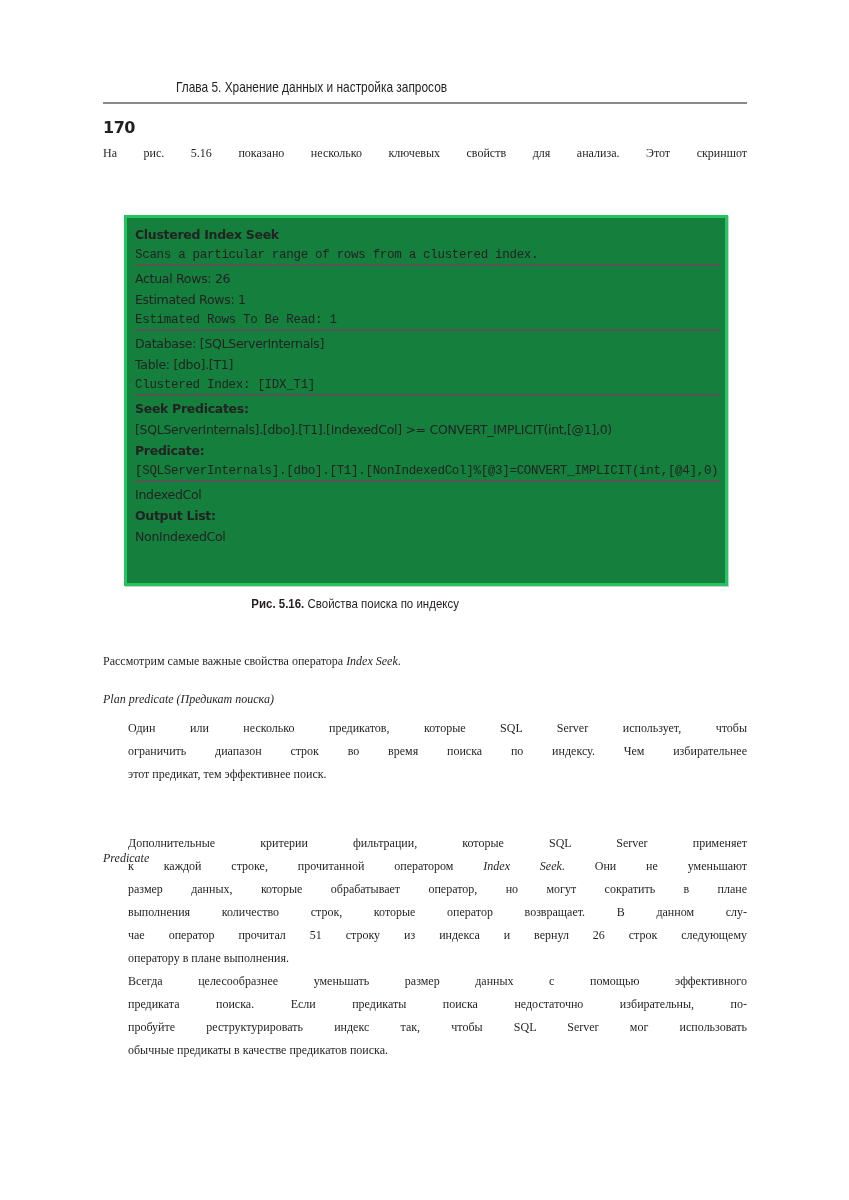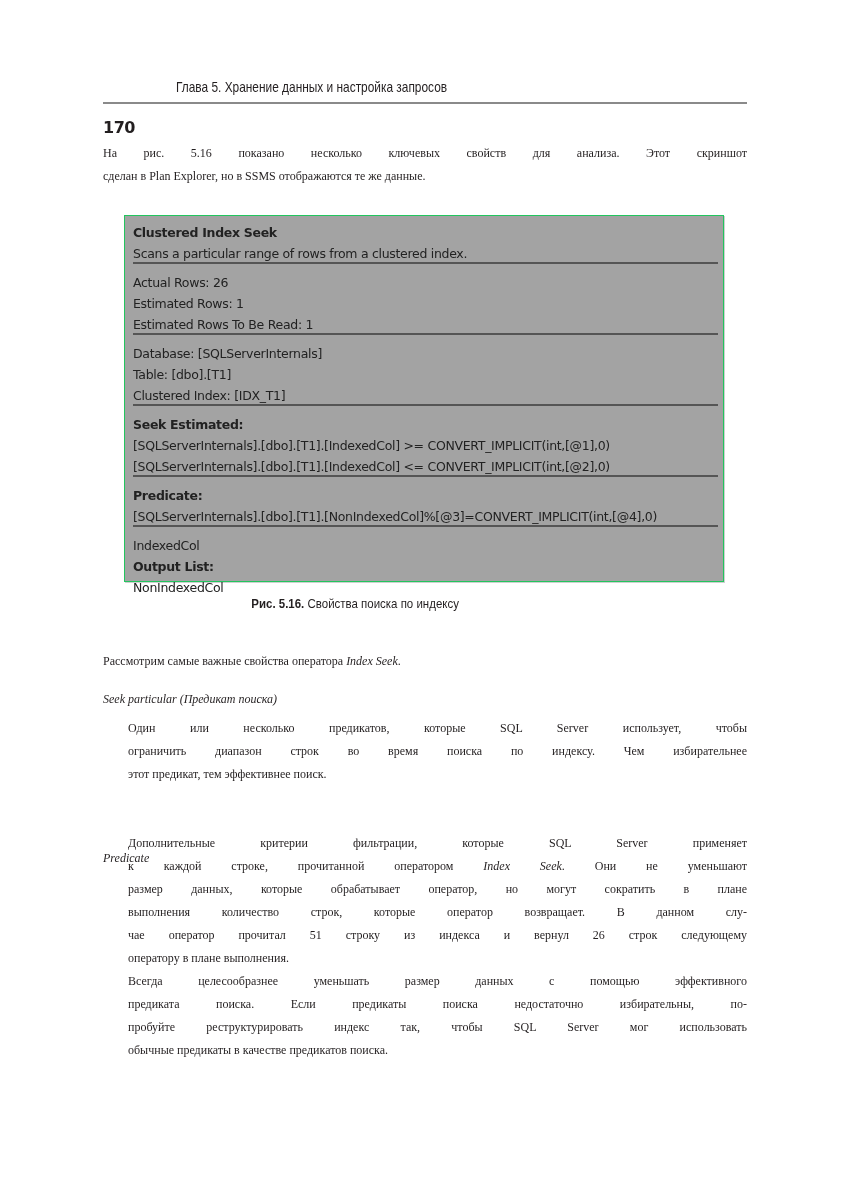--- a/index.html
+++ b/index.html
@@ -12,80 +12,78 @@
   .chapter-title { position: absolute; left: 73px; top: 5px; font-family: "Liberation Sans", sans-serif; font-size: 14.5px; color: #231f20; transform: scaleX(0.82); transform-origin: left; white-space: nowrap; }
   .header-rule { position: absolute; left: 103px; top: 102px; width: 644px; height: 2px; background: #8a8a8a; }
 
   .serif { font-family: "Liberation Serif", serif; font-size: 12px; line-height: 23px; color: #231f20; }
   .para { position: absolute; left: 103px; width: 644px; text-align: justify; }
   .indented { left: 128px; width: 619px; }
   .term { position: absolute; left: 103px; font-style: italic; }
   em { font-style: italic; }
 
   
-  .figure-box { position: absolute; left: 124px; top: 215px; width: 598px; height: 365px; background: #a3a3a3; border: 1px solid #22c55e; box-shadow: 1px 1px 0 #cfcfcf; }
+  .figure-box { position: absolute; left: 124px; top: 215px; width: 598px; height: 365px; background: #15803d; border: 3px solid #22c55e; box-shadow: 1px 1px 0 #cfcfcf; }
   .fig-content { position: absolute; left: 8px; top: 6px; width: 585px; font-family: "DejaVu Sans", sans-serif; font-size: 12.5px; color: #222; }
   .fig-line { height: 21px; line-height: 21px; white-space: nowrap; letter-spacing: -0.3px; }
   .fig-line.bold { font-weight: bold; }
-  .fig-line.ruled { border-bottom: 2px solid #555; height: 19px; line-height: 21px; margin-bottom: 8px; }
+  .fig-line.ruled { border-bottom: 2px solid #555; height: 19px; line-height: 21px; margin-bottom: 2px; font-family: Liberation Mono, monospace; }
   .fig-caption { position: absolute; left: 0; top: 596px; width: 711px; text-align: center; font-family: "Liberation Sans", sans-serif; font-size: 13.5px; color: #231f20; }
   .fig-caption .cap-inner { display: inline-block; transform: scaleX(0.85); }
   .fig-caption b { font-weight: bold; }
 </style>
 </head>
 <body>
 
 <div class="page">
 
   <div class="running-header">
     <span class="page-number">170</span>
     <span class="chapter-title">Глава 5. Хранение данных и настройка запросов</span>
   </div>
   <div class="header-rule"></div>
 
   <div class="para serif" style="top:142px;">
     <div style="text-align-last:justify;">На рис. 5.16 показано несколько ключевых свойств для анализа. Этот скриншот</div>
-    <div>сделан в Plan Explorer, но в SSMS отображаются те же данные.</div>
   </div>
 
   <div class="figure-box">
     <div class="fig-content">
       <div class="fig-line bold">Clustered Index Seek</div>
       <div class="fig-line ruled">Scans a particular range of rows from a clustered index.</div>
 
       <div class="fig-line">Actual Rows:  26</div>
       <div class="fig-line">Estimated Rows:  1</div>
       <div class="fig-line ruled">Estimated Rows To Be Read:  1</div>
 
       <div class="fig-line">Database:  [SQLServerInternals]</div>
       <div class="fig-line">Table:  [dbo].[T1]</div>
       <div class="fig-line ruled">Clustered Index:  [IDX_T1]</div>
 
-      <div class="fig-line bold">Seek Estimated:</div>
+      <div class="fig-line bold">Seek Predicates:</div>
       <div class="fig-line">[SQLServerInternals].[dbo].[T1].[IndexedCol] &gt;= CONVERT_IMPLICIT(int,[@1],0)</div>
-      <div class="fig-line ruled">[SQLServerInternals].[dbo].[T1].[IndexedCol] &lt;= CONVERT_IMPLICIT(int,[@2],0)</div>
 
       <div class="fig-line bold">Predicate:</div>
       <div class="fig-line ruled">[SQLServerInternals].[dbo].[T1].[NonIndexedCol]%[@3]=CONVERT_IMPLICIT(int,[@4],0)</div>
 
       <div class="fig-line">IndexedCol</div>
       <div class="fig-line bold">Output List:</div>
       <div class="fig-line">NonIndexedCol</div>
     </div>
   </div>
 
   <div class="fig-caption">
     <span class="cap-inner"><b>Рис. 5.16.</b><span> Свойства поиска по индексу</span></span>
   </div>
 
   <div class="para serif" style="top:650px;">
     <span>Рассмотрим самые важные свойства оператора </span><em>Index Seek</em><span>.</span>
   </div>
 
-  <div class="term serif" style="top:688px;">Seek particular (Предикат поиска)</div>
+  <div class="term serif" style="top:688px;">Plan predicate (Предикат поиска)</div>
 
   <div class="para indented serif" style="top:717px;">
     <div style="text-align-last:justify;">Один или несколько предикатов, которые SQL Server использует, чтобы</div>
     <div style="text-align-last:justify;">ограничить диапазон строк во время поиска по индексу. Чем избирательнее</div>
     <div>этот предикат, тем эффективнее поиск.</div>
   </div>
 
   <div class="term serif" style="top:803px;margin-top:44px;">Predicate</div>
 
   <div class="para indented serif" style="top:832px;">

